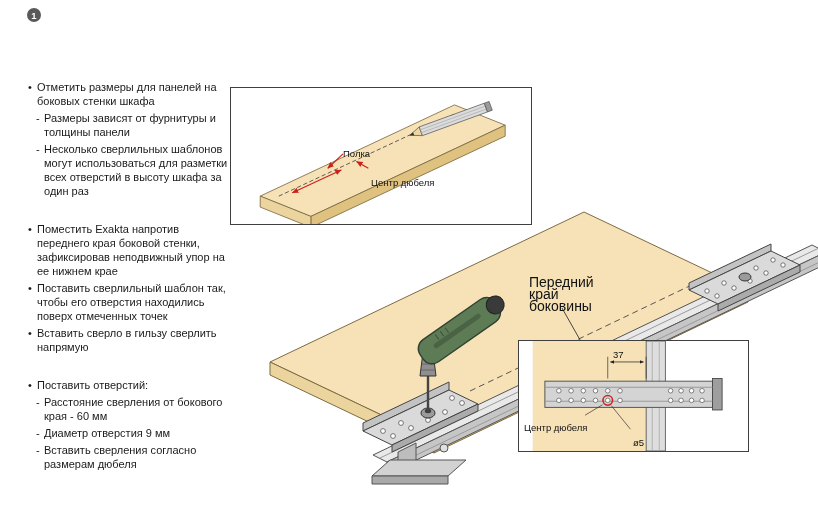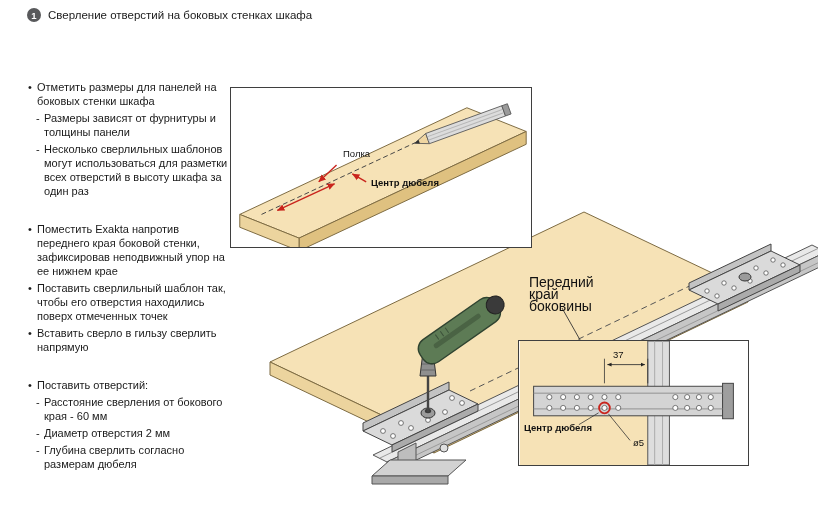--- a/index.html
+++ b/index.html
@@ -12,35 +12,34 @@
          display:flex;align-items:center;justify-content:center;flex:0 0 auto}
   .title{font-size:11.5px}
   .col{position:absolute;left:28px;top:80px;width:202px;font-size:11px;line-height:14px}
   .group{margin-bottom:24px}
   .item{display:flex;margin-bottom:3px}
   .item .mk{width:9px;flex:0 0 auto}
   .item.dash{padding-left:8px}
   .item.dash .mk{width:8px}
   .art{position:absolute;left:0;top:0;width:818px;height:509px}
   .inset{position:absolute;background:#fff;border:1px solid #3f3f3f}
-  .inset1{left:230px;top:87px;width:302px;height:161px}
-  .inset2{left:518px;top:340px;width:231px;height:126px}
+  .inset1{left:230px;top:87px;width:302px;height:138px}
+  .inset2{left:518px;top:340px;width:231px;height:112px}
   .inset svg{position:absolute;left:0;top:0;width:100%;height:100%}
   .lbl{position:absolute;font-size:9.5px;line-height:11px;color:#111;white-space:nowrap}
-  .lbl.b{font-weight:bold}
+  .lbl.b{font-weight:normal}
   .front-lbl{position:absolute;left:529px;top:276px;width:88px;font-size:14px;line-height:12px;color:#111}
 </style>
 </head>
 <body>
 
 <div class="canvas">
 
   <div class="header">
     <span class="badge">1</span>
-    <span class="title">Сверление отверстий на боковых стенках шкафа</span>
   </div>
 
   <div class="col">
     <div class="group">
       <div class="item">
           <span class="mk">•</span>
           <span>Отметить размеры для панелей на боковых стенки шкафа</span>
         </div>
       <div class="item dash">
           <span class="mk">-</span>
@@ -69,25 +68,25 @@
       <div class="item">
           <span class="mk">•</span>
           <span>Поставить отверстий:</span>
         </div>
       <div class="item dash">
           <span class="mk">-</span>
           <span>Расстояние сверления от бокового края - 60 мм</span>
         </div>
       <div class="item dash">
           <span class="mk">-</span>
-          <span>Диаметр отверстия 2 мм</span>
-        </div>
-      <div class="item dash">
-          <span class="mk">-</span>
-          <span>Глубина сверлить согласно размерам дюбеля</span>
+          <span>Диаметр отверстия 9 мм</span>
+        </div>
+      <div class="item dash">
+          <span class="mk">-</span>
+          <span>Вставить сверления согласно размерам дюбеля</span>
         </div>
     </div>
   </div>
 
   <svg class="art" viewBox="0 0 818 509">
     <g>
       <polygon points="270,362 584,212 748,290 434,440" fill="#f6e2b6" stroke="#7d6b42" stroke-width="1"></polygon>
       <polygon points="270,362 434,440 434,453 270,375" fill="#ecd49e" stroke="#7d6b42" stroke-width="1"></polygon>
       <polygon points="434,440 748,290 748,302 434,453" fill="#dfc180" stroke="#7d6b42" stroke-width="1"></polygon>
     </g>

